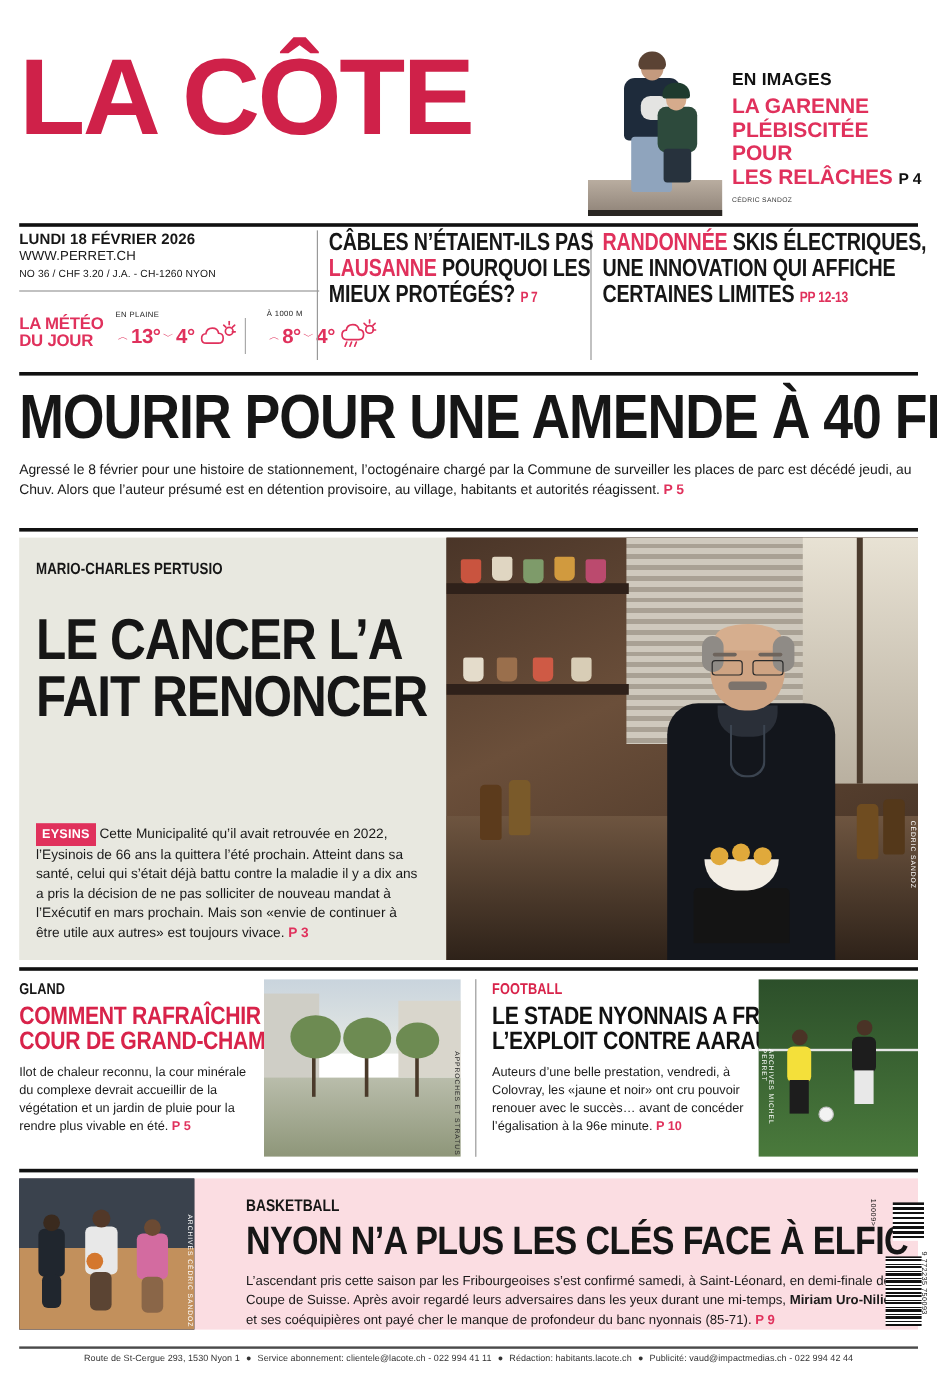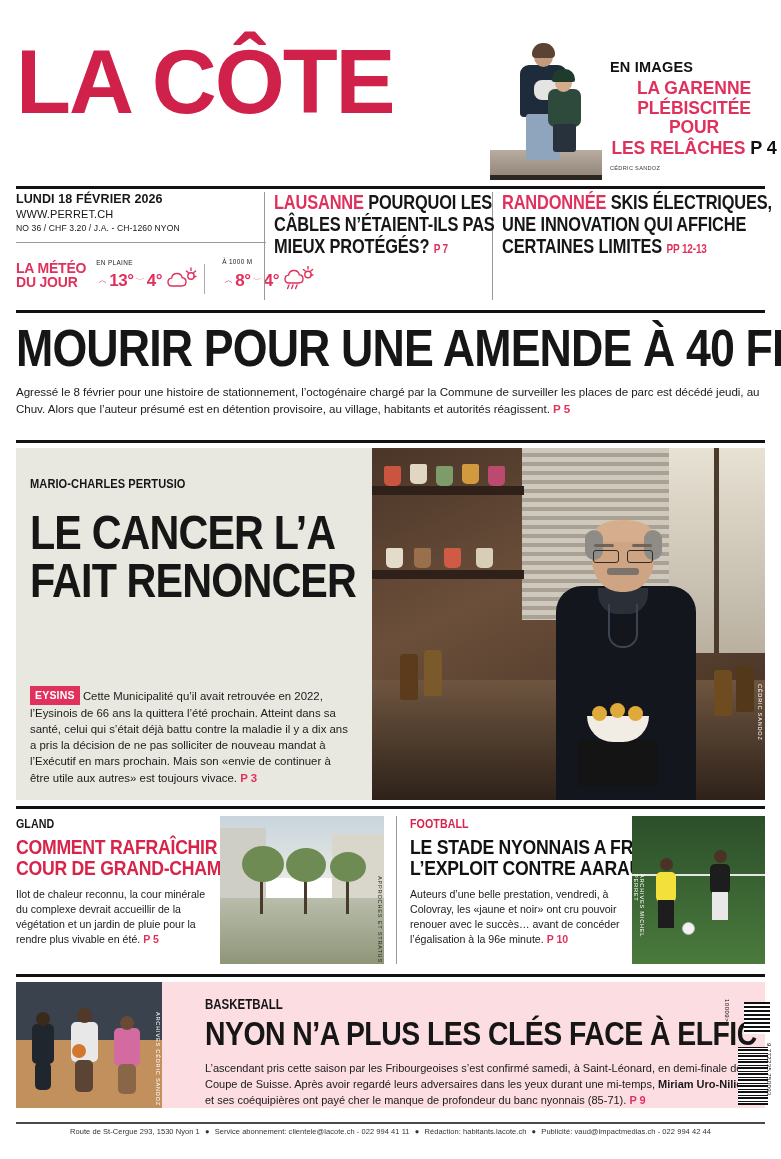--- a/index.html
+++ b/index.html
@@ -27,23 +27,23 @@
 
   .en-images {
     position: absolute; left: 610px; top: 60px; width: 168px;
   }
   .ei-kicker {
     font-weight: bold; font-size: 14.5px; letter-spacing: 0.2px;
     color: #111; line-height: 1.1;
   }
   .ei-head {
     color: #e0315c; font-weight: bold; font-size: 17.5px;
-    line-height: 1.12; margin-top: 3px; letter-spacing: -0.1px; text-align: center;
-  }
-  .ei-head .pg { color: #111; font-size: 18px; }
+    line-height: 1.12; margin-top: 3px; letter-spacing: -0.1px;
+  }
+  .ei-head .pg { color: #111; font-size: 13px; }
   .ei-credit {
     font-size: 5.6px; letter-spacing: 0.3px; color: #3a3a3a;
     margin-top: 7px;
   }
 
   .photo-topright {
     position: absolute; left: 490px; top: 22px; width: 112px; height: 158px;
     overflow: hidden;
   }
   .ptr-sky { position: absolute; inset: 0; background: #ffffff; }
@@ -160,29 +160,29 @@
     margin-top: 14px; font-size: 11.6px; line-height: 1.44; letter-spacing: -0.05px;
     color: #1a1a1a;
   }
   .lead-lede .pg { color: #e0315c; font-weight: bold; }
 
   
   .feature {
     position: absolute; left: 16px; top: 448px; width: 749px; height: 352px;
     background: #e8e8e0;
   }
-  .feat-left { position: absolute; left: 14px; top: 28px; width: 330px; }
+  .feat-left { position: absolute; left: 14px; top: 18px; width: 330px; }
   .feat-kicker {
     font-weight: bold; font-size: 13.5px; letter-spacing: 0.1px;
   }
   .feat-kicker span {
     display: inline-block; transform: scaleX(0.82); transform-origin: left center;
     font-family: "Liberation Sans Narrow", "Liberation Sans", sans-serif;
   }
-  .feat-head { margin-top: 18px; }
+  .feat-head { margin-top: 29px; }
   .fh-line { height: 48px; overflow: visible; }
   .fh-line span {
     font-weight: bold; font-size: 48px; line-height: 1; letter-spacing: -1px;
     font-family: "Liberation Sans Narrow", "Liberation Sans", sans-serif;
     display: inline-block; transform: scaleX(0.86); transform-origin: left center;
     white-space: nowrap;
   }
   .feat-body {
     position: absolute; left: 14px; top: 238px; width: 320px;
     font-size: 11.4px; line-height: 1.43; color: #1a1a1a;
@@ -507,24 +507,24 @@
           </span>
         </div>
       </div>
     </div>
 
     <div class="vdiv" style="left:264px; top:0; height:108px;"></div>
     <div class="vdiv" style="left:492px; top:0; height:108px;"></div>
 
     <div class="teaser" style="left:274px; width:210px;">
       <div class="t-line">
+        <span class="t-text">CÂBLES N’ÉTAIENT-ILS PAS</span>
+      </div>
+      <div class="t-line">
         <span class="t-text"><span class="t-kicker">LAUSANNE</span> <span>POURQUOI LES</span></span>
-      </div>
-      <div class="t-line">
-        <span class="t-text">CÂBLES N’ÉTAIENT-ILS PAS</span>
       </div>
       <div class="t-line">
         <span class="t-text"><span>MIEUX PROTÉGÉS?</span> <span class="t-pg">P 7</span></span>
       </div>
     </div>
 
     <div class="teaser" style="left:502px; width:265px;">
       <div class="t-line">
         <span class="t-text"><span class="t-kicker">RANDONNÉE</span> <span>SKIS ÉLECTRIQUES,</span></span>
       </div>

